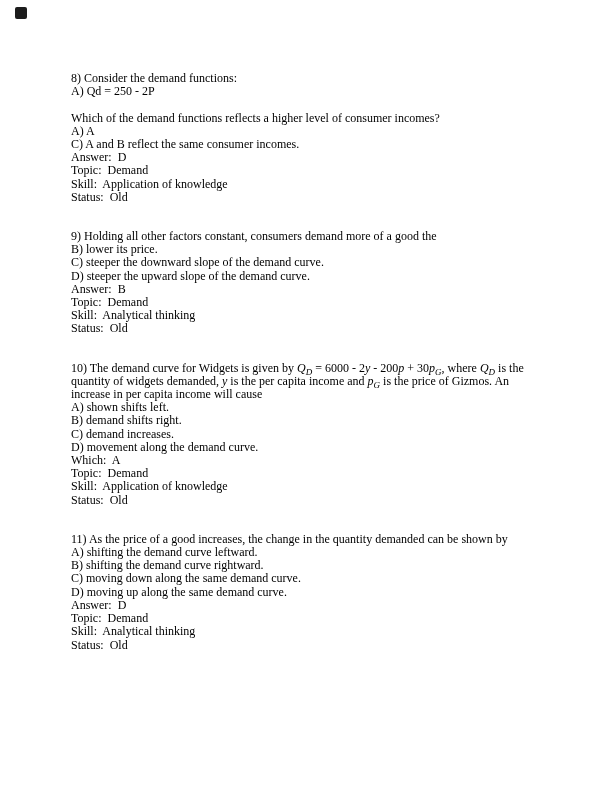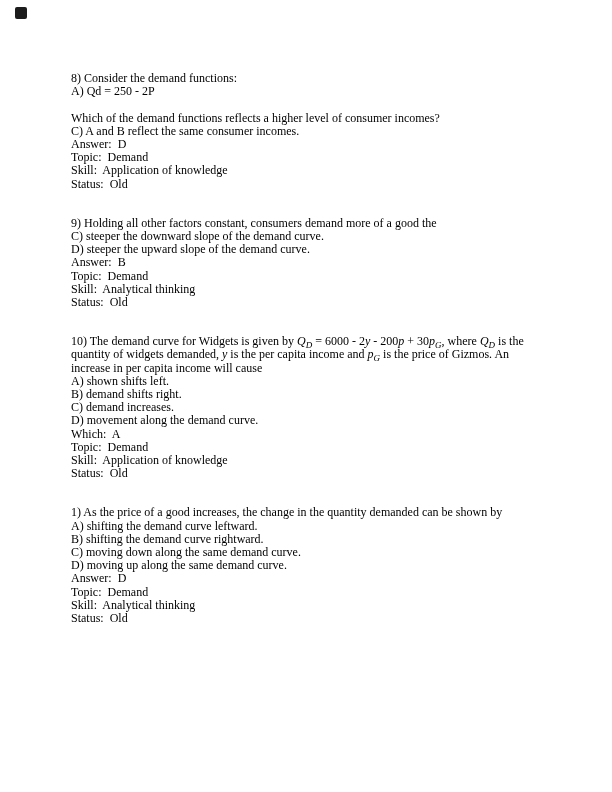--- a/index.html
+++ b/index.html
@@ -79,48 +79,50 @@
 <div class="page">
 
   <div class="corner-mark"></div>
 
   <div class="content">
       <div class="question">
         <div class="line">8) Consider the demand functions:</div>
         <div class="line">A) Qd = 250 - 2P</div>
         <div class="line"></div>
         <div class="line">Which of the demand functions reflects a higher level of consumer incomes?</div>
+        <div class="line">A) A</div>
         <div class="line">C) A and B reflect the same consumer incomes.</div>
         <div class="line">Answer:  D</div>
         <div class="line">Topic:  Demand</div>
         <div class="line">Skill:  Application of knowledge</div>
         <div class="line">Status:  Old</div>
       </div>
       <div class="question">
         <div class="line">9) Holding all other factors constant, consumers demand more of a good the</div>
+        <div class="line">B) lower its price.</div>
         <div class="line">C) steeper the downward slope of the demand curve.</div>
         <div class="line">D) steeper the upward slope of the demand curve.</div>
         <div class="line">Answer:  B</div>
         <div class="line">Topic:  Demand</div>
         <div class="line">Skill:  Analytical thinking</div>
         <div class="line">Status:  Old</div>
       </div>
       <div class="question">
         <div class="line">10) The demand curve for Widgets is given by <i>Q</i><i><sub>D</sub></i> = 6000 - 2<i>y</i> - 200<i>p</i> + 30<i>p</i><i><sub>G</sub></i>, where <i>Q</i><i><sub>D</sub></i> is the quantity of widgets demanded, <i>y</i> is the per capita income and <i>p</i><i><sub>G</sub></i> is the price of Gizmos. An increase in per capita income will cause</div>
         <div class="line">A) shown shifts left.</div>
         <div class="line">B) demand shifts right.</div>
         <div class="line">C) demand increases.</div>
         <div class="line">D) movement along the demand curve.</div>
         <div class="line">Which:  A</div>
         <div class="line">Topic:  Demand</div>
         <div class="line">Skill:  Application of knowledge</div>
         <div class="line">Status:  Old</div>
       </div>
       <div class="question">
-        <div class="line">1) As the price of a good increases, the change in the quantity demanded can be shown by</div>
+        <div class="line">11) As the price of a good increases, the change in the quantity demanded can be shown by</div>
         <div class="line">A) shifting the demand curve leftward.</div>
         <div class="line">B) shifting the demand curve rightward.</div>
         <div class="line">C) moving down along the same demand curve.</div>
         <div class="line">D) moving up along the same demand curve.</div>
         <div class="line">Answer:  D</div>
         <div class="line">Topic:  Demand</div>
         <div class="line">Skill:  Analytical thinking</div>
         <div class="line">Status:  Old</div>
       </div>
     </div>

